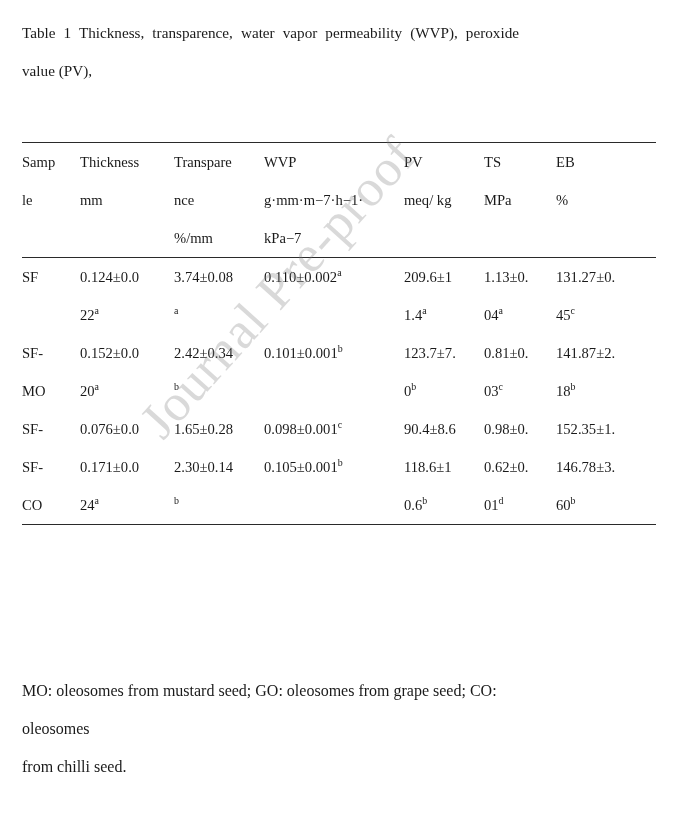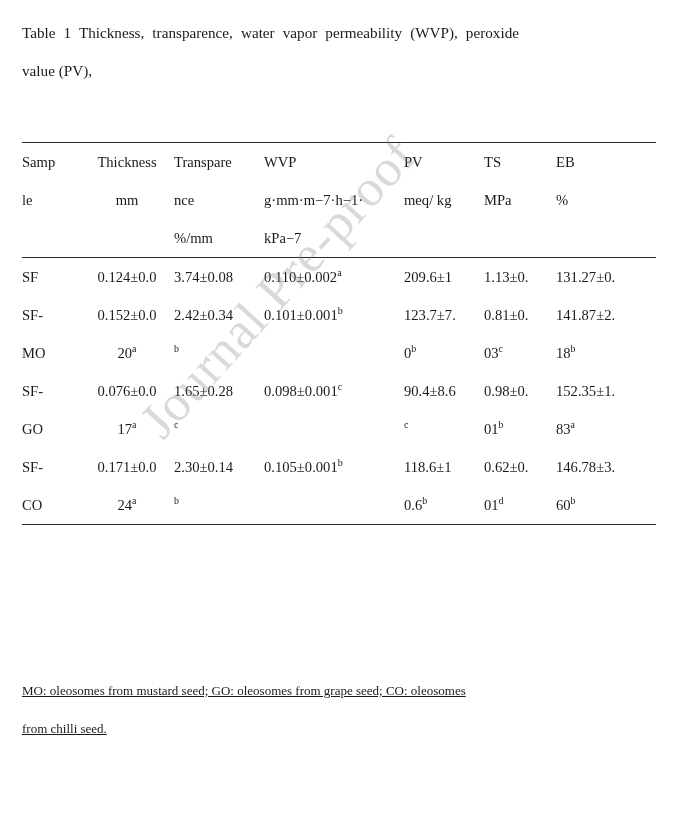--- a/index.html
+++ b/index.html
@@ -55,40 +55,39 @@
   .rule-mid td {
     border-top: 1.1px solid #2a2a2a;
   }
   .rule-bot td {
     border-top: 1.2px solid #2a2a2a;
   }
   .hdr-cell {
     padding-top: 4px;
   }
   .c0 { width: 58px; }
-  .c1 { width: 94px; text-align: center; }
+  .c1 { width: 94px; }
   .c2 { width: 90px; }
   .c3 { width: 140px; }
   .c4 { width: 80px; }
   .c5 { width: 72px; }
   .c6 { width: 100px; font-family: Liberation Serif, serif; }
   .spacer-row td { height: 6px; line-height: 6px; }
   sup {
     font-size: 0.68em;
     vertical-align: super;
     line-height: 0;
   }
   .notes {
     position: absolute;
     left: 22px;
     right: 20px;
     top: 672px;
-    font-size: 13px;
+    font-size: 16px;
     line-height: 38px;
-    text-decoration: underline;
   }
   .notes .nline { display: block; }
   .notes .nblock { margin: 0; }
   .note2 { margin-top: 4px; }
   .watermark {
     position: absolute;
     left: 150px;
     top: 270px;
     width: 420px;
     height: 440px;
@@ -151,20 +150,29 @@
 
       <tr class="rule-mid">
         <td class="c0 hdr-cell">SF</td>
         <td class="c1 hdr-cell">0.124±0.0</td>
         <td class="c2 hdr-cell">3.74±0.08</td>
         <td class="c3 hdr-cell">0.110±0.002<sup>a</sup></td>
         <td class="c4 hdr-cell">209.6±1</td>
         <td class="c5 hdr-cell">1.13±0.</td>
         <td class="c6 hdr-cell">131.27±0.</td>
       </tr>
+      <tr>
+        <td class="c0"></td>
+        <td class="c1">22<sup>a</sup></td>
+        <td class="c2"><sup>a</sup></td>
+        <td class="c3"></td>
+        <td class="c4">1.4<sup>a</sup></td>
+        <td class="c5">04<sup>a</sup></td>
+        <td class="c6">45<sup>c</sup></td>
+      </tr>
 
       <tr>
         <td class="c0">SF-</td>
         <td class="c1">0.152±0.0</td>
         <td class="c2">2.42±0.34</td>
         <td class="c3">0.101±0.001<sup>b</sup></td>
         <td class="c4">123.7±7.</td>
         <td class="c5">0.81±0.</td>
         <td class="c6">141.87±2.</td>
       </tr>
@@ -180,29 +188,20 @@
 
       <tr>
         <td class="c0">SF-</td>
         <td class="c1">0.076±0.0</td>
         <td class="c2">1.65±0.28</td>
         <td class="c3">0.098±0.001<sup>c</sup></td>
         <td class="c4">90.4±8.6</td>
         <td class="c5">0.98±0.</td>
         <td class="c6">152.35±1.</td>
       </tr>
-      <tr>
-        <td class="c0">GO</td>
-        <td class="c1">17<sup>a</sup></td>
-        <td class="c2"><sup>c</sup></td>
-        <td class="c3"></td>
-        <td class="c4"><sup>c</sup></td>
-        <td class="c5">01<sup>b</sup></td>
-        <td class="c6">83<sup>a</sup></td>
-      </tr>
 
       <tr>
         <td class="c0">SF-</td>
         <td class="c1">0.171±0.0</td>
         <td class="c2">2.30±0.14</td>
         <td class="c3">0.105±0.001<sup>b</sup></td>
         <td class="c4">118.6±1</td>
         <td class="c5">0.62±0.</td>
         <td class="c6">146.78±3.</td>
       </tr>

